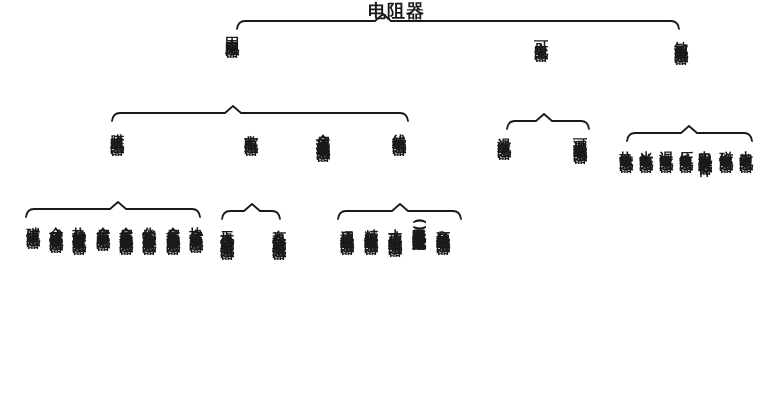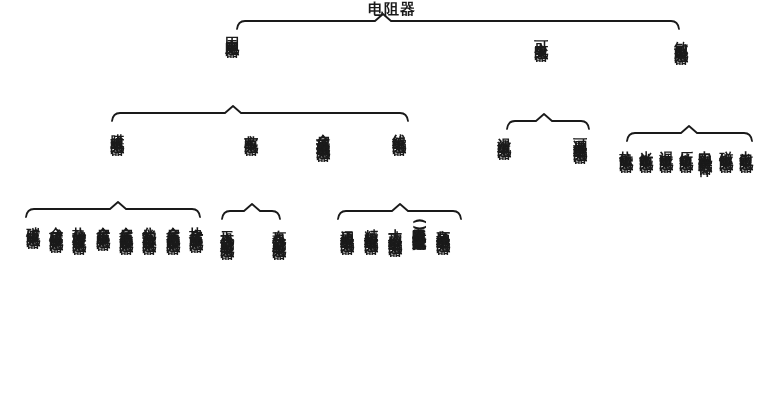--- a/index.html
+++ b/index.html
@@ -13,21 +13,21 @@
   }
   #stage svg{position:absolute;left:0;top:0;}
   .lbl{
     position:absolute;
     font-size:14px;
     font-weight:bold;
     line-height:1.05;
     white-space:nowrap;
     color:#1a1a1a;
   }
-  .h{letter-spacing:1px;font-size:15px;}
+  .h{letter-spacing:1px;font-size:18px;}
   .v{
     writing-mode:vertical-rl;
     text-orientation:mixed;
     letter-spacing:2px;
   }
   .tight{letter-spacing:0px;}
 </style>
 </head>
 <body>
 

